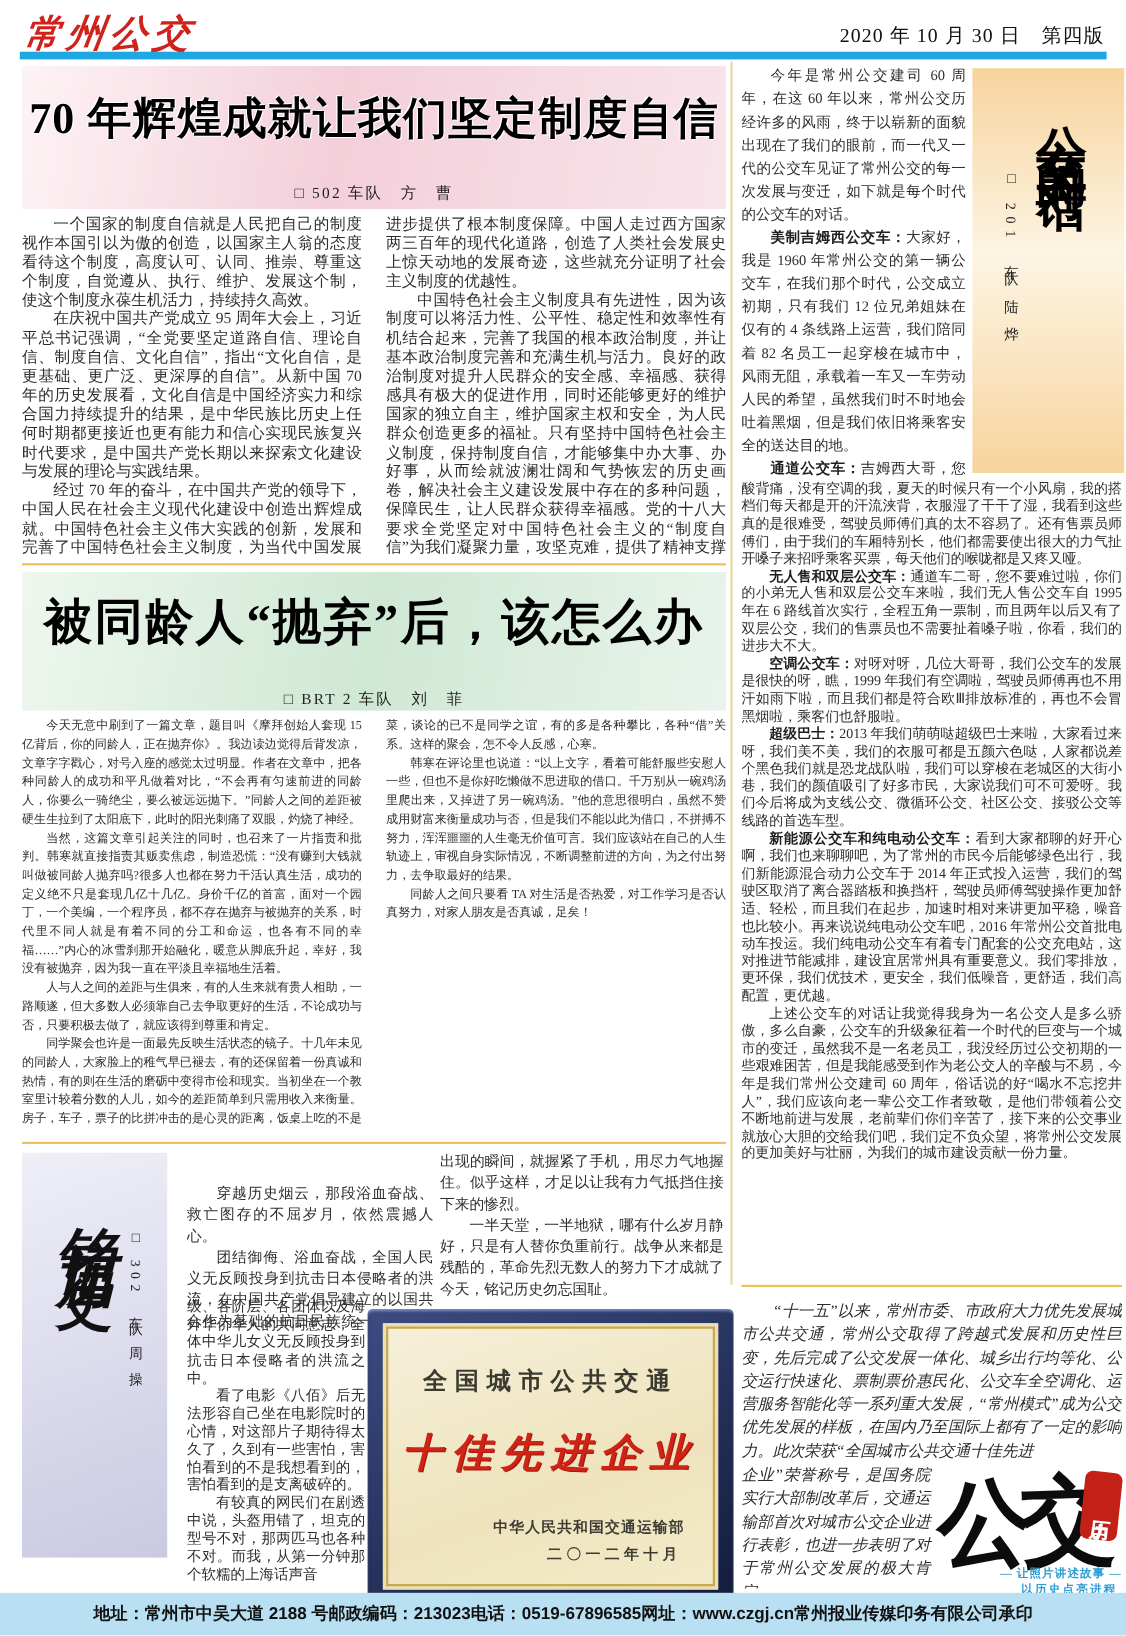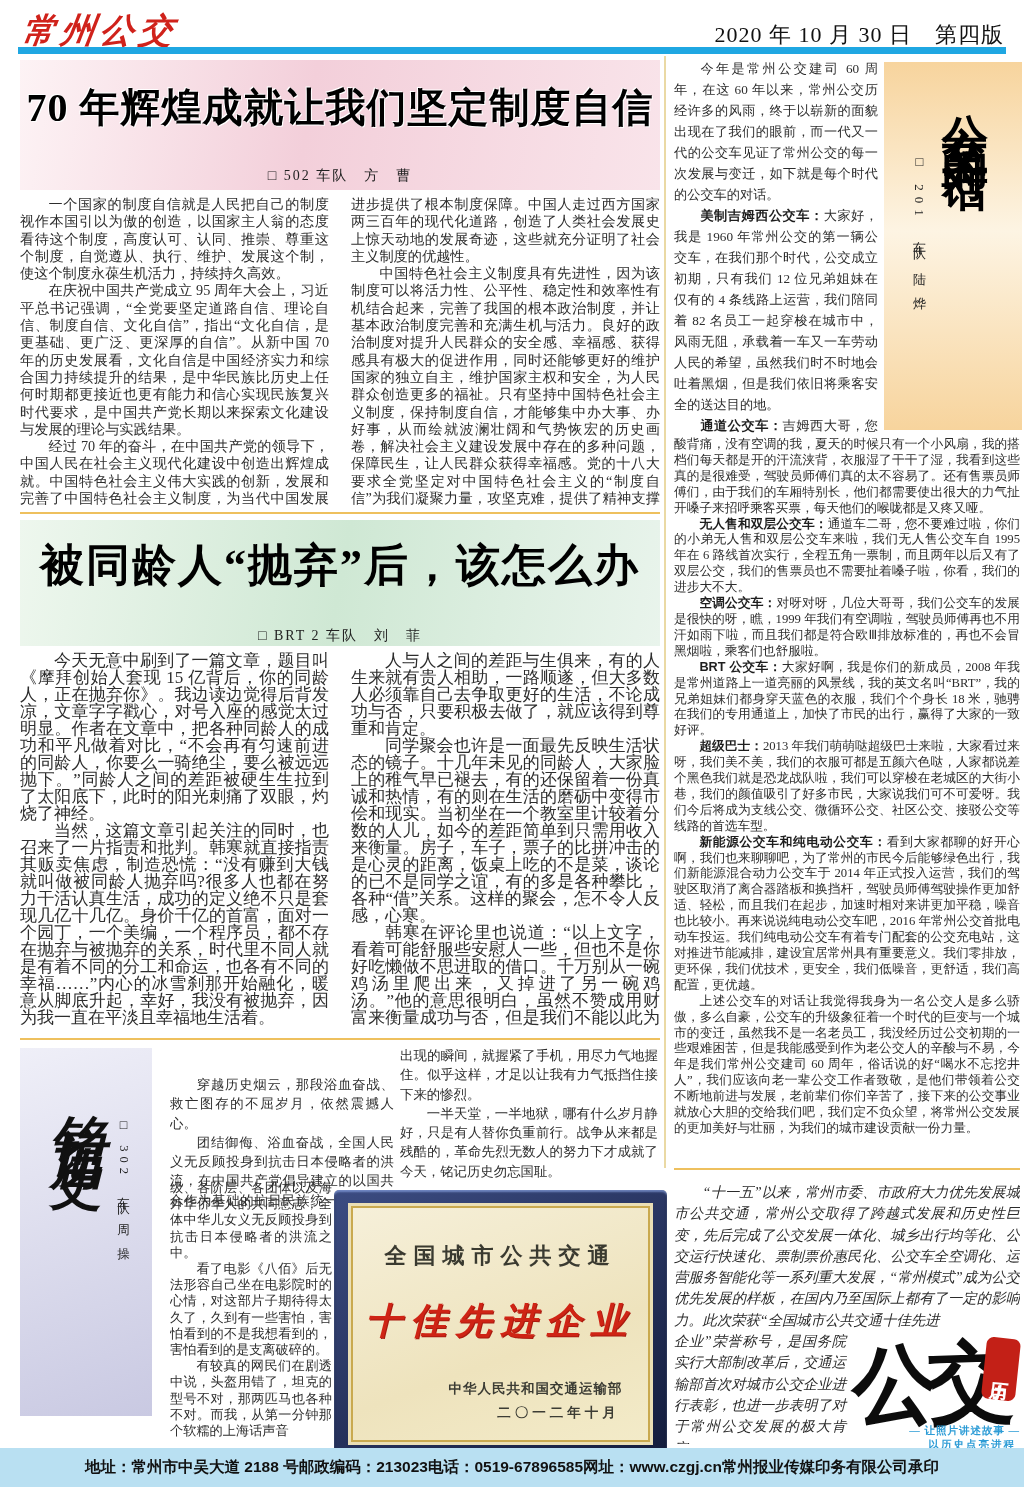--- a/index.html
+++ b/index.html
@@ -3,37 +3,37 @@
 <meta charset="utf-8">
 <style>
   html,body{margin:0;padding:0;background:#ffffff;}
   .page{position:relative;width:1024px;height:1487px;background:#ffffff;overflow:hidden;
         font-family:"Liberation Serif",serif;color:#2d2d2d;}
   .abs{position:absolute;}
 
   
   .mast-logo{left:22px;top:8px;font-size:34px;font-weight:bold;font-style:italic;
              color:#d0221b;letter-spacing:5px;transform:skewX(-8deg);}
-  .mast-date{right:20px;top:20px;font-size:22px;color:#111;letter-spacing:1px;}
+  .mast-date{right:20px;top:20px;font-size:18px;color:#111;letter-spacing:1px;}
   .blue-bar{left:18px;top:47px;width:988px;height:7px;background:#1fa7e2;}
 
   
   .a1-box{left:20px;top:60px;width:640px;height:130px;text-align:center;
           background:linear-gradient(100deg,#fdf3f5 0%,#f3cfda 45%,#f9e4ea 100%);}
   .a1-title{margin-top:20px;font-size:40px;font-weight:900;color:#000;letter-spacing:1px;
             text-shadow:1px 1px 0 #fff,-1px -1px 0 #fff;}
   .byln{margin-top:32px;font-size:14px;color:#222;letter-spacing:2px;}
   .a2-box{left:20px;top:520px;width:640px;height:126px;text-align:center;
           background:linear-gradient(100deg,#eef7ee 0%,#cfe8d4 50%,#e9f4ec 100%);}
   .a2-title{margin-top:16px;font-size:44px;font-weight:900;color:#000;letter-spacing:2px;}
 
   
   .body-cols{column-count:2;column-gap:22px;column-fill:auto;height:100%;overflow:hidden;}
   .a1-body{left:20px;top:196px;width:640px;height:312px;font-size:14.2px;line-height:17.3px;}
-  .a2-body{left:20px;top:652px;width:640px;height:382px;font-size:17px;line-height:17px;}
+  .a2-body{left:20px;top:652px;width:640px;height:382px;font-size:11px;line-height:17px;}
   p.np{margin:0;text-indent:2em;text-align:justify;color:#2d2d2d;}
   p.nc{text-indent:0;}
   .speaker{font-family:"Liberation Sans",sans-serif;font-weight:bold;color:#1e1e1e;}
 
   
   .sep{background:#eec05e;height:2px;}
   .vsep{background:#ead9a4;width:2px;}
 
   
   .dlg-a{left:674px;top:58px;width:204px;height:378px;font-size:13.2px;line-height:21px;overflow:hidden;}
@@ -144,21 +144,20 @@
 
   <div class="abs dlg-title-box">
     <div class="dlg-byline">□ 201 车队　陆　烨</div>
     <div class="dlg-vtitle">公交车的对话</div>
   </div>
 
   <div class="abs dlg-b">
     <p class="np nc"><span>酸背痛，没有空调的我，夏天的时候只有一个小风扇，我的搭档们每天都是开的汗流浃背，衣服湿了干干了湿，我看到这些真的是很难受，驾驶员师傅们真的太不容易了。还有售票员师傅们，由于我们的车厢特别长，他们都需要使出很大的力气扯开嗓子来招呼乘客买票，每天他们的喉咙都是又疼又哑。</span></p>
     <p class="np"><b class="speaker">无人售和双层公交车：</b><span>通道车二哥，您不要难过啦，你们的小弟无人售和双层公交车来啦，我们无人售公交车自 1995 年在 6 路线首次实行，全程五角一票制，而且两年以后又有了双层公交，我们的售票员也不需要扯着嗓子啦，你看，我们的进步大不大。</span></p>
     <p class="np"><b class="speaker">空调公交车：</b><span>对呀对呀，几位大哥哥，我们公交车的发展是很快的呀，瞧，1999 年我们有空调啦，驾驶员师傅再也不用汗如雨下啦，而且我们都是符合欧Ⅲ排放标准的，再也不会冒黑烟啦，乘客们也舒服啦。</span></p>
-    <p class="np"><b class="speaker">BRT 公交车：</b><span>大家好啊，我是你们的新成员，2008 年我是常州道路上一道亮丽的风景线，我的英文名叫“BRT”，我的兄弟姐妹们都身穿天蓝色的衣服，我们个个身长 18 米，驰骋在我们的专用通道上，加快了市民的出行，赢得了大家的一致好评。</span></p>
     <p class="np"><b class="speaker">超级巴士：</b><span>2013 年我们萌萌哒超级巴士来啦，大家看过来呀，我们美不美，我们的衣服可都是五颜六色哒，人家都说差个黑色我们就是恐龙战队啦，我们可以穿梭在老城区的大街小巷，我们的颜值吸引了好多市民，大家说我们可不可爱呀。我们今后将成为支线公交、微循环公交、社区公交、接驳公交等线路的首选车型。</span></p>
     <p class="np"><b class="speaker">新能源公交车和纯电动公交车：</b><span>看到大家都聊的好开心啊，我们也来聊聊吧，为了常州的市民今后能够绿色出行，我们新能源混合动力公交车于 2014 年正式投入运营，我们的驾驶区取消了离合器踏板和换挡杆，驾驶员师傅驾驶操作更加舒适、轻松，而且我们在起步，加速时相对来讲更加平稳，噪音也比较小。再来说说纯电动公交车吧，2016 年常州公交首批电动车投运。我们纯电动公交车有着专门配套的公交充电站，这对推进节能减排，建设宜居常州具有重要意义。我们零排放，更环保，我们优技术，更安全，我们低噪音，更舒适，我们高配置，更优越。</span></p>
     <p class="np"><span>上述公交车的对话让我觉得我身为一名公交人是多么骄傲，多么自豪，公交车的升级象征着一个时代的巨变与一个城市的变迁，虽然我不是一名老员工，我没经历过公交初期的一些艰难困苦，但是我能感受到作为老公交人的辛酸与不易，今年是我们常州公交建司 60 周年，俗话说的好“喝水不忘挖井人”，我们应该向老一辈公交工作者致敬，是他们带领着公交不断地前进与发展，老前辈们你们辛苦了，接下来的公交事业就放心大胆的交给我们吧，我们定不负众望，将常州公交发展的更加美好与壮丽，为我们的城市建设贡献一份力量。</span></p>
   </div>
 
   <div class="abs mem-box">
     <div class="mem-vtitle">铭记历史</div>
     <div class="mem-byline">□ 302 车队　周　操</div>
   </div>
   <div class="abs mem-colA">

